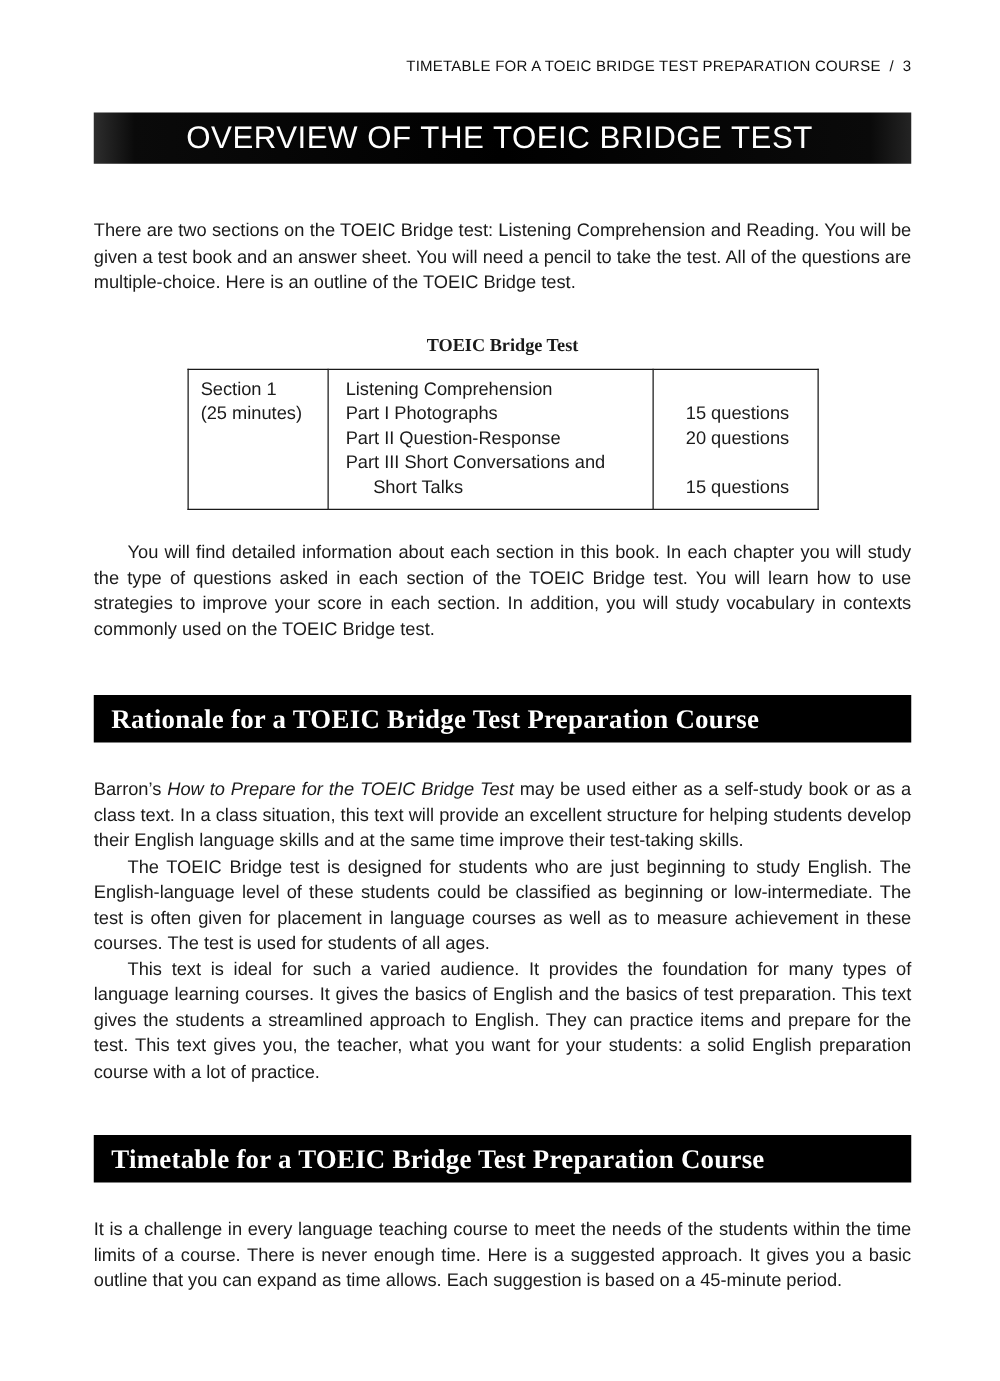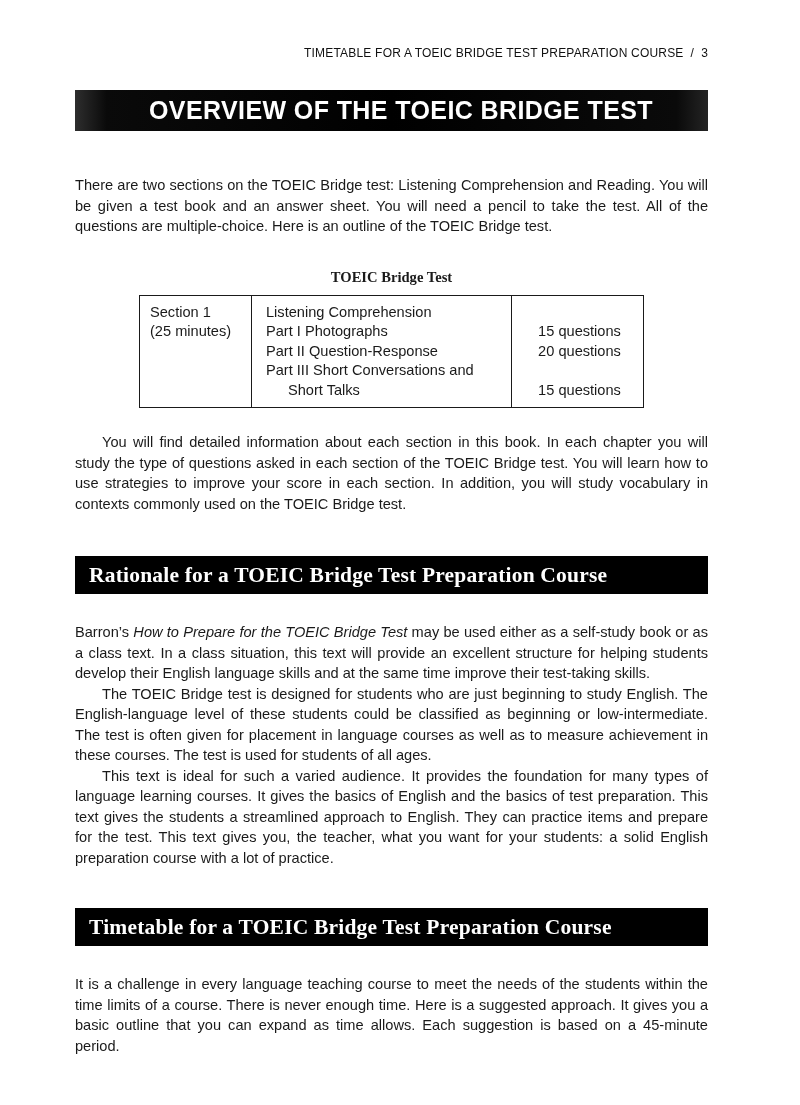--- a/index.html
+++ b/index.html
@@ -8,21 +8,21 @@
     width: 800px;
     height: 1105px;
     overflow: hidden;
     font-family: "Liberation Sans", sans-serif;
     color: #1a1a1a;
     position: relative;
   }
   .page {
     width: 800px;
     height: 1105px;
-    padding: 46px 92px 0 75px;
+    padding: 46px 71px 0 75px;
   }
   .running-head {
     text-align: right;
     font-size: 12px;
     letter-spacing: 0.2px;
     color: #111;
     margin-bottom: 30px;
     white-space: nowrap;
   }
   .running-head .sep { margin: 0 7px; }
@@ -30,21 +30,21 @@
     background: linear-gradient(to right, #2e2e2e 0%, #0a0a0a 5%, #000 50%, #0a0a0a 95%, #242424 100%);
     height: 41px;
     line-height: 41px;
     padding-left: 74px;
     margin-bottom: 44px;
   }
   .title-banner h1 {
     display: inline;
     color: #fff;
     font-size: 25px;
-    font-weight: 700;
+    font-weight: 400;
     letter-spacing: 0.4px;
     font-family: "Liberation Sans", sans-serif;
   }
   .body-text {
     font-size: 14.6px;
     line-height: 20.5px;
     text-align: justify;
   }
   .body-text.first-indent { text-indent: 27px; }
   .intro { margin-bottom: 32px; }

